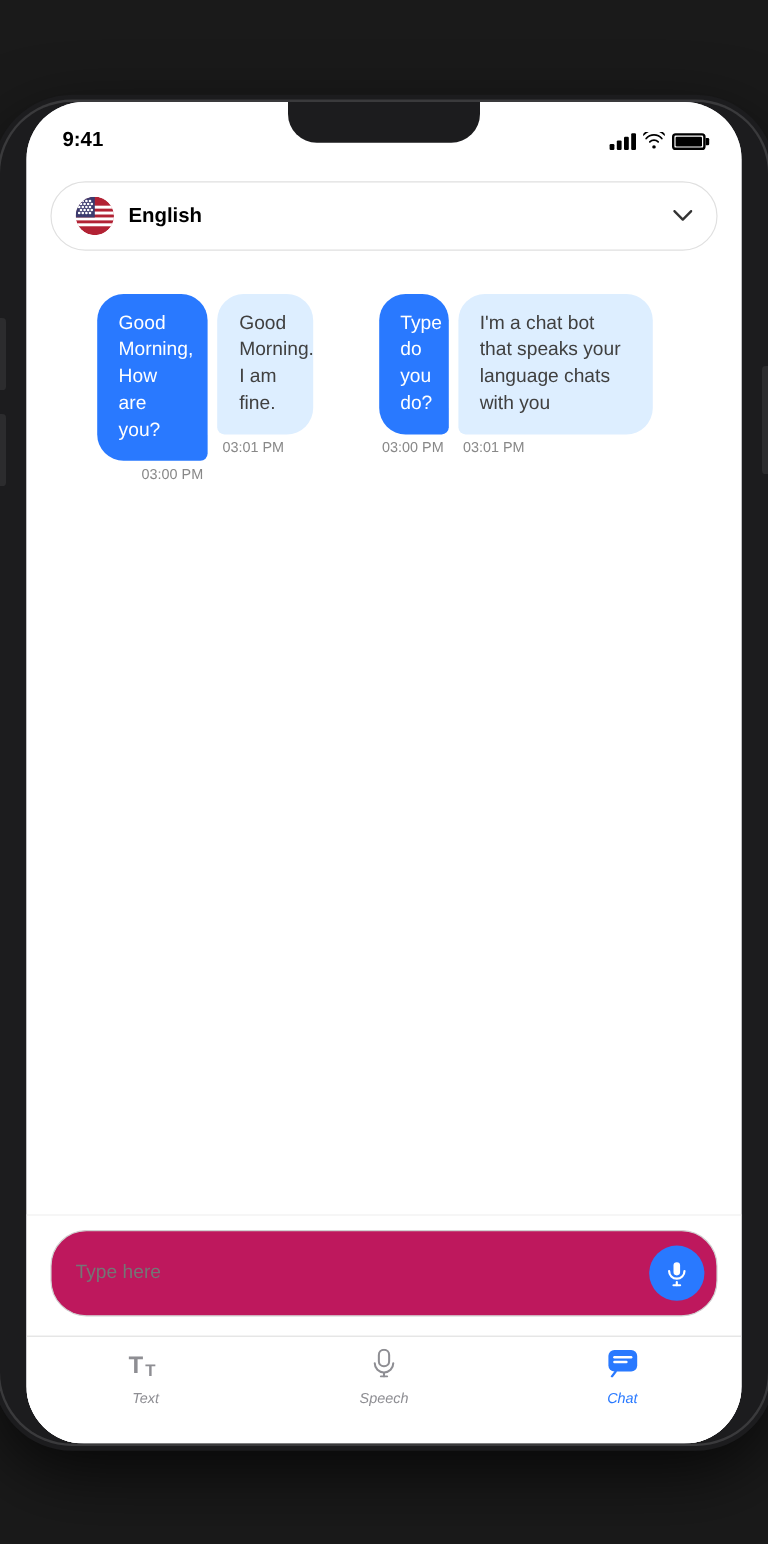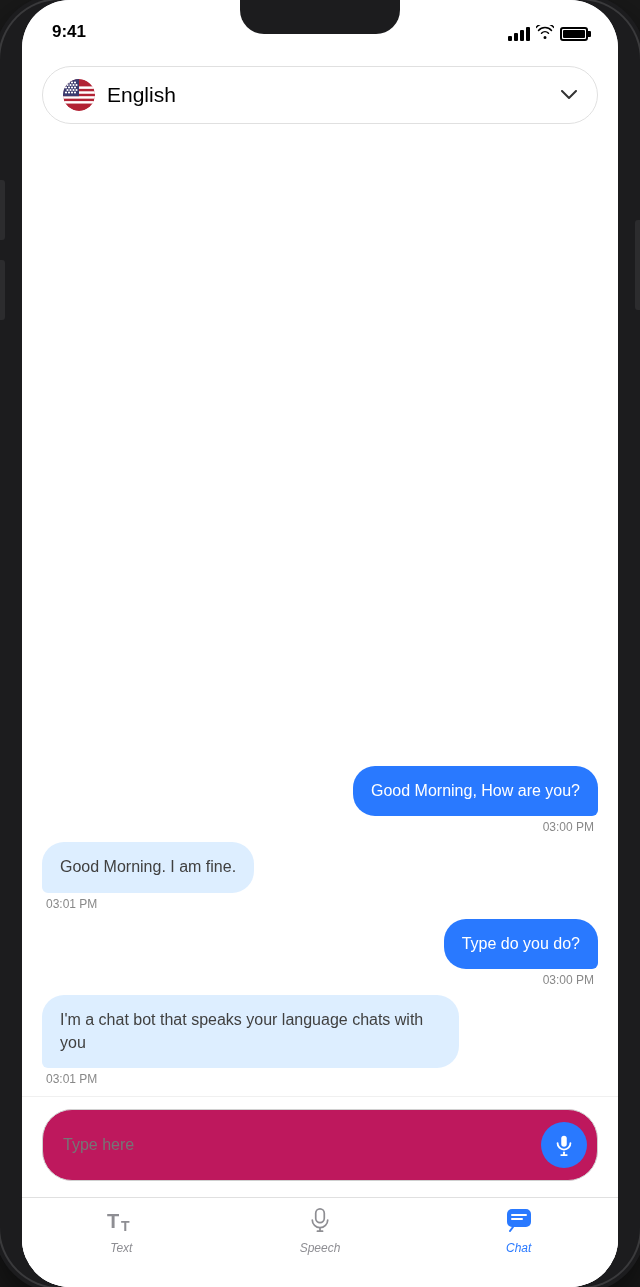--- a/index.html
+++ b/index.html
@@ -9,21 +9,21 @@
       background: #1a1a1a;
       display: flex;
       justify-content: center;
       align-items: center;
       min-height: 100vh;
       font-family: -apple-system, BlinkMacSystemFont, 'Segoe UI', sans-serif;
     }
 
     .phone-frame {
       width: 640px;
-      height: 1287px;
+      height: 1118px;
       background: #1c1c1e;
       border-radius: 60px;
       position: relative;
       overflow: hidden;
       box-shadow: 0 0 0 2px #3a3a3c, 0 0 0 6px #1c1c1e, 0 20px 60px rgba(0,0,0,0.8);
     }
 
     .phone-screen {
       position: absolute;
       top: 0;
@@ -148,37 +148,37 @@
       width: 32px;
       height: 32px;
       border-radius: 50%;
       overflow: hidden;
       margin-right: 12px;
       flex-shrink: 0;
     }
 
     .language-name {
       flex: 1;
-      font-size: 21px;
+      font-size: 17px;
       color: #000;
-      font-weight: 400;
+      font-weight: 700;
     }
 
     .chevron-down {
       color: #333;
       font-size: 14px;
     }
 
     
     .chat-area {
       flex: 1;
       overflow-y: auto;
       padding: 20px 20px 10px;
       display: flex;
-      flex-direction: column;
+      flex-direction: row;
       gap: 8px;
     }
 
     .spacer {
       flex: 1;
     }
 
     
     .message-row {
       display: flex;

